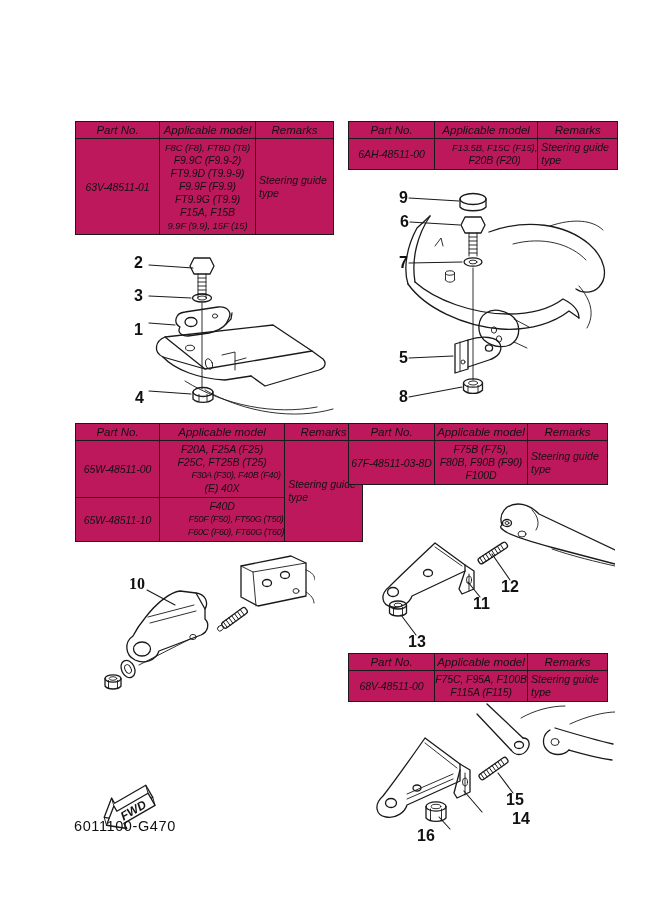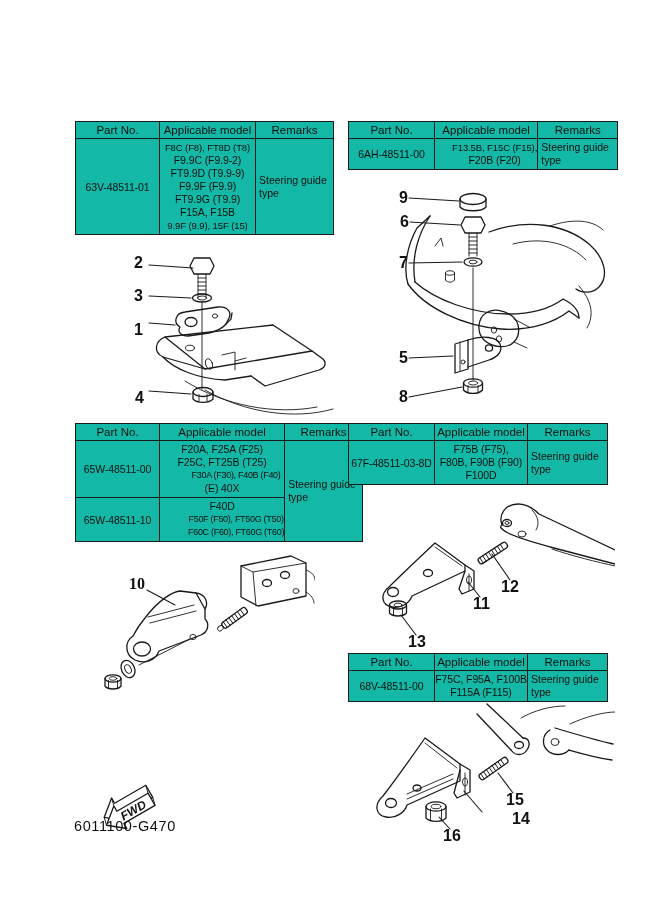--- a/index.html
+++ b/index.html
@@ -1,20 +1,20 @@
 <!DOCTYPE html>
 <html><head>
 <meta charset="utf-8">
 <style>
   html,body{margin:0;padding:0;background:#fff;}
   .page{position:relative;width:661px;height:913px;background:#fff;overflow:hidden;
         font-family:"Liberation Sans",sans-serif;color:#111;}
   .title{position:absolute;left:87px;top:71px;margin:0;font-size:21px;font-style:italic;
          font-weight:bold;letter-spacing:0.4px;color:#111;}
-  table.parts{position:absolute;border-collapse:collapse;table-layout:fixed;background:#14b8a6;}
+  table.parts{position:absolute;border-collapse:collapse;table-layout:fixed;background:#be185d;font-style:italic;}
   table.parts th,table.parts td{border:1.6px solid #1a1a1a;vertical-align:middle;}
   table.parts th{font-weight:normal;font-size:11.5px;padding:2px 1px;text-align:center;}
   td.part{text-align:center;font-size:10.5px;letter-spacing:-0.1px;padding:1px;}
   td.models{text-align:center;padding:2px 0;}
   td.remarks{font-size:10.5px;line-height:13px;padding:2px 3px;text-align:left;}
   .ml{font-size:10.5px;line-height:13px;white-space:nowrap;letter-spacing:-0.1px;}
   .ml.sm{font-size:9.5px;}
   .ml.xs{font-size:9px;letter-spacing:-0.3px;margin-left:28px;}
   .callout{position:absolute;font-size:16px;font-weight:bold;line-height:18px;color:#111;}
   .diagram{position:absolute;}
@@ -381,21 +381,21 @@
     </g>
     <g>
       <ellipse class="ln" cx="71" cy="108.5" rx="10" ry="4.6"></ellipse>
       <ellipse class="ln thin" cx="71" cy="108.5" rx="4.8" ry="2.2"></ellipse>
       <path class="ln" d="M61,108.5 V120 M81,108.5 V120 M61,120 C65,124.5 77,124.5 81,120"></path>
       <path class="ln thin" d="M65.5,111 V122 M76.5,111 V122"></path>
     </g>
   </svg>
   <div class="callout" style="left:476px;top:810px;margin-left:36px;">14</div>
   <div class="callout" style="left:506px;top:791px;">15</div>
-  <div class="callout" style="left:443px;top:827px;text-align:center;">16</div>
+  <div class="callout" style="left:417px;top:827px;text-align:center;">16</div>
 
   <svg class="diagram" style="left:88px;top:768px;" width="85" height="72" viewBox="0 0 85 72">
     <g transform="translate(12,46) rotate(-30)">
       <path class="ln" transform="translate(2,-8)" d="M0,13 L16,0 L16,6 L52,6 L52,20 L16,20 L16,26 Z"></path>
       <path class="ln thin" d="M52,6 L54,-2 M52,20 L54,12 M16,0 L18,-8 M0,13 L2,5"></path>
       <path class="ln face" d="M0,13 L16,0 L16,6 L52,6 L52,20 L16,20 L16,26 Z"></path>
       <text x="17" y="17.5" font-size="12" font-weight="bold" font-style="italic" font-family="Liberation Sans, sans-serif" fill="#111" stroke="none">FWD</text>
     </g>
   </svg>
 

